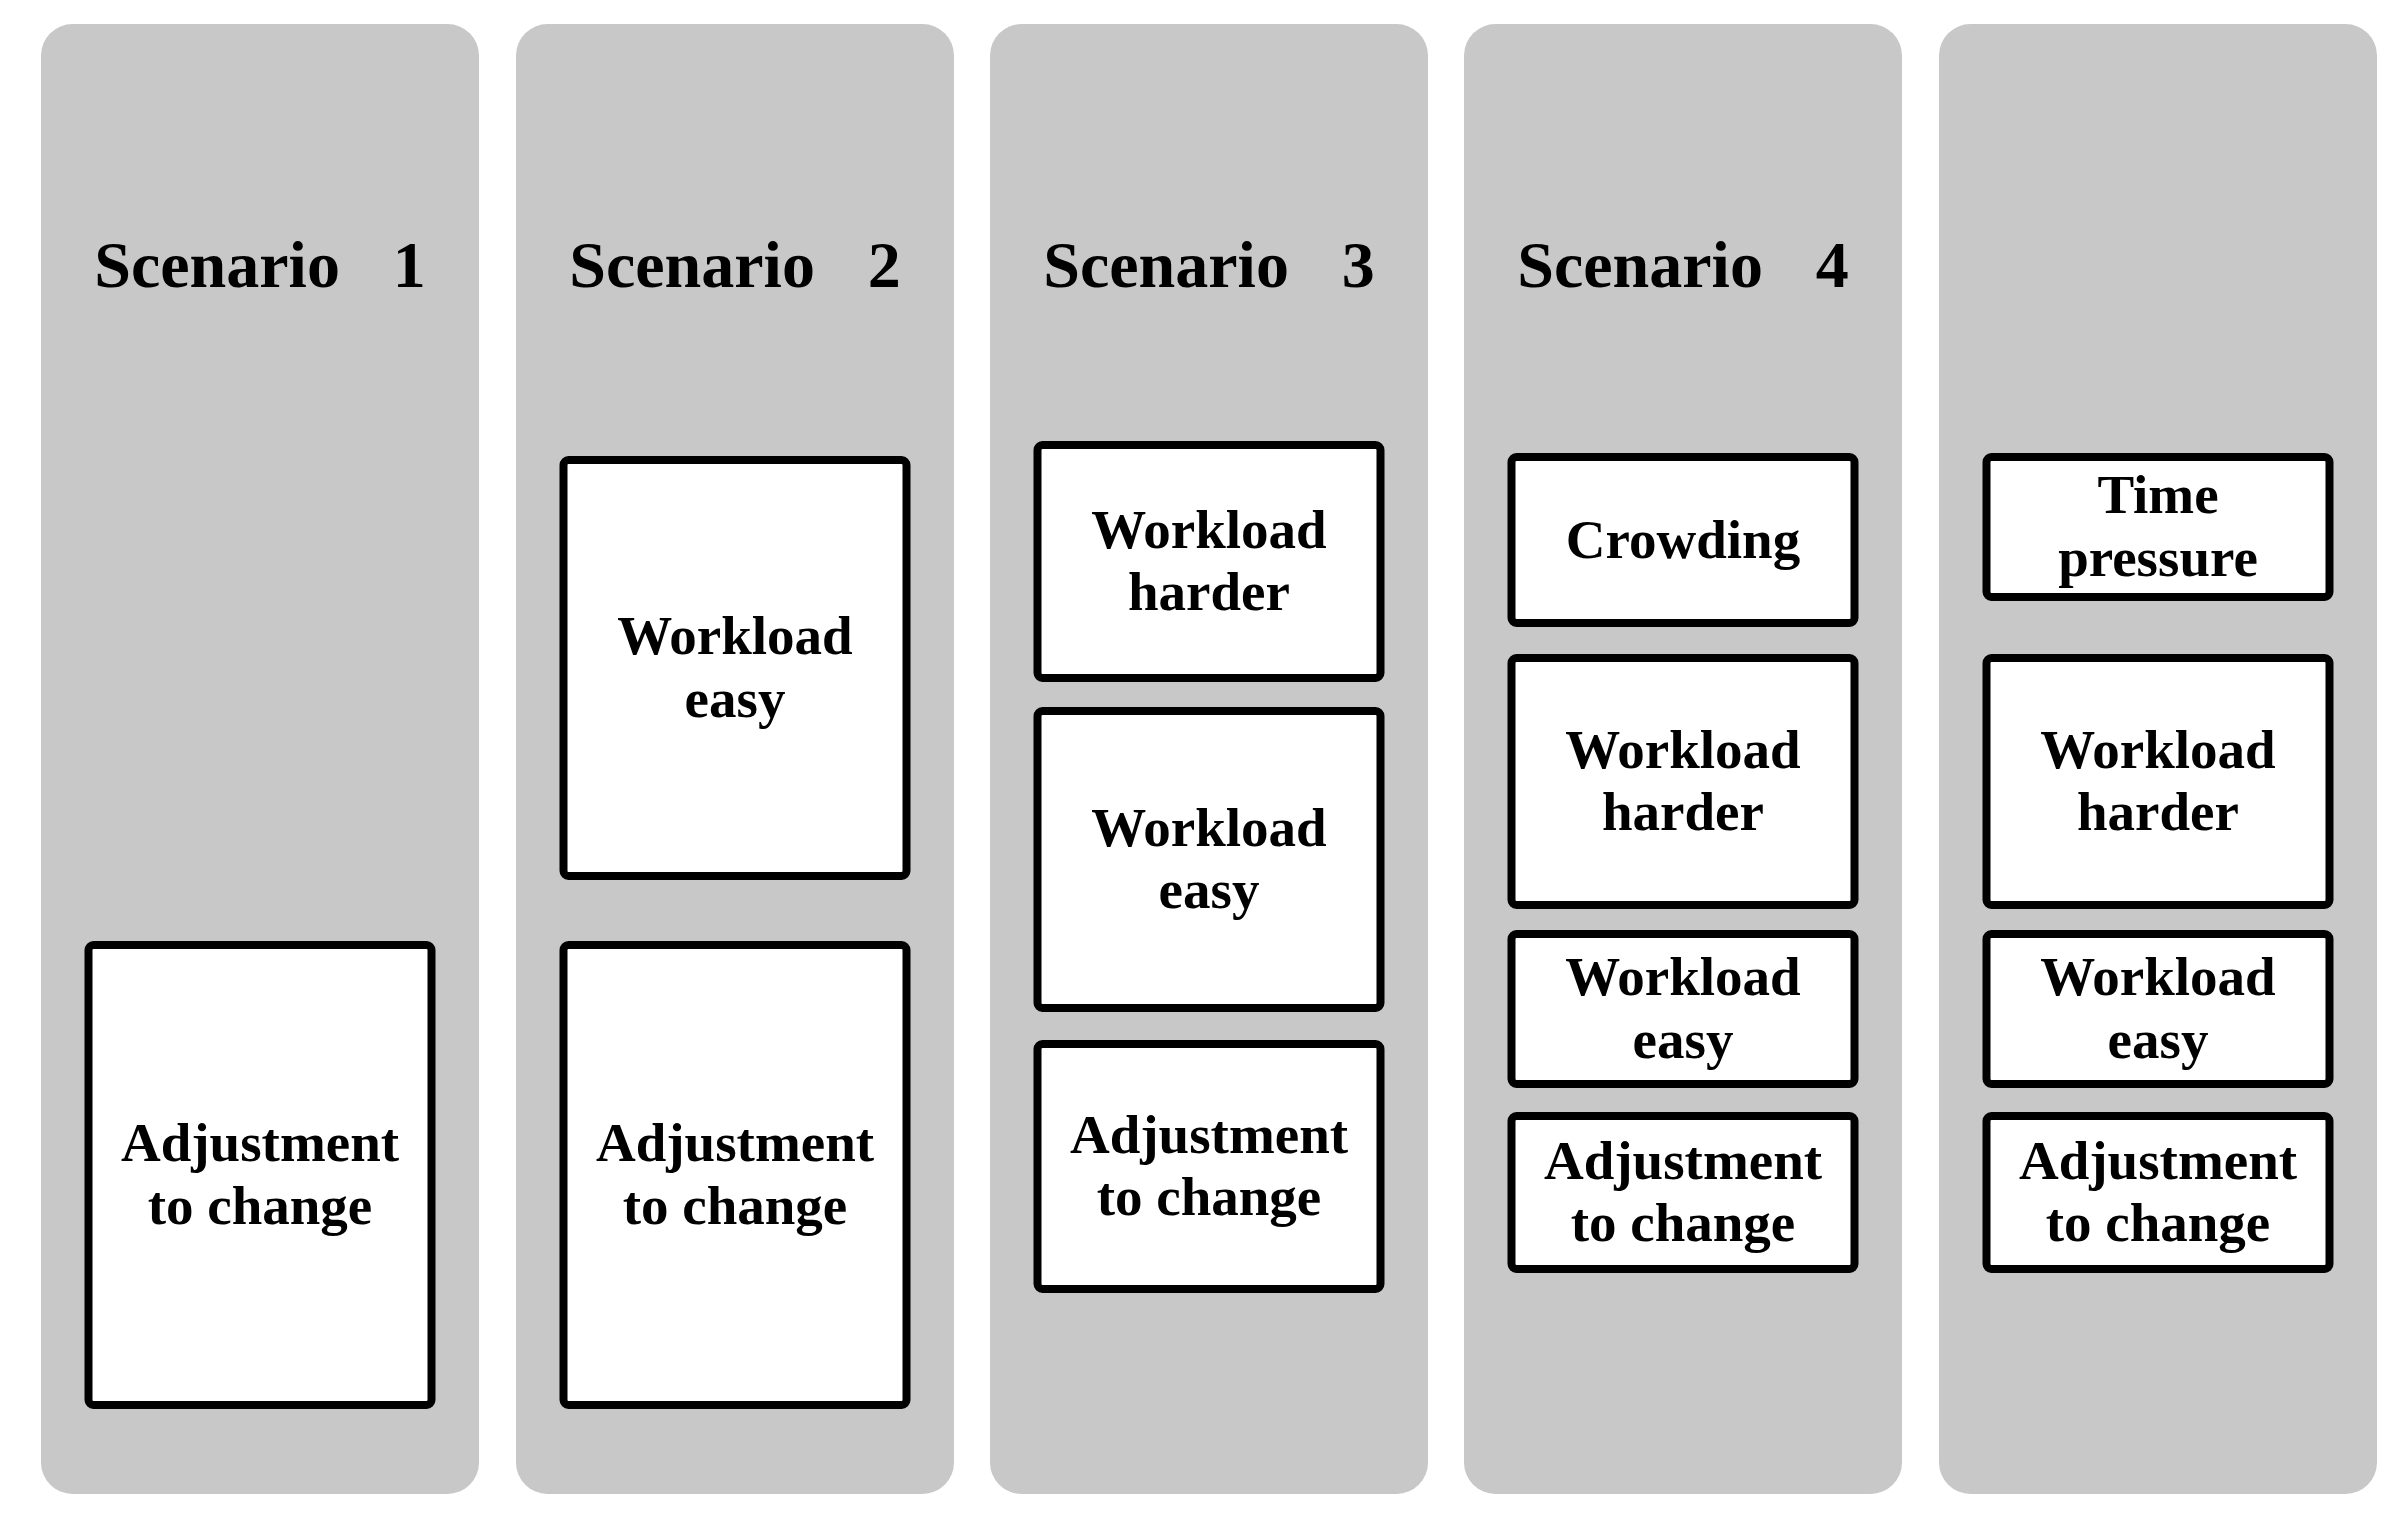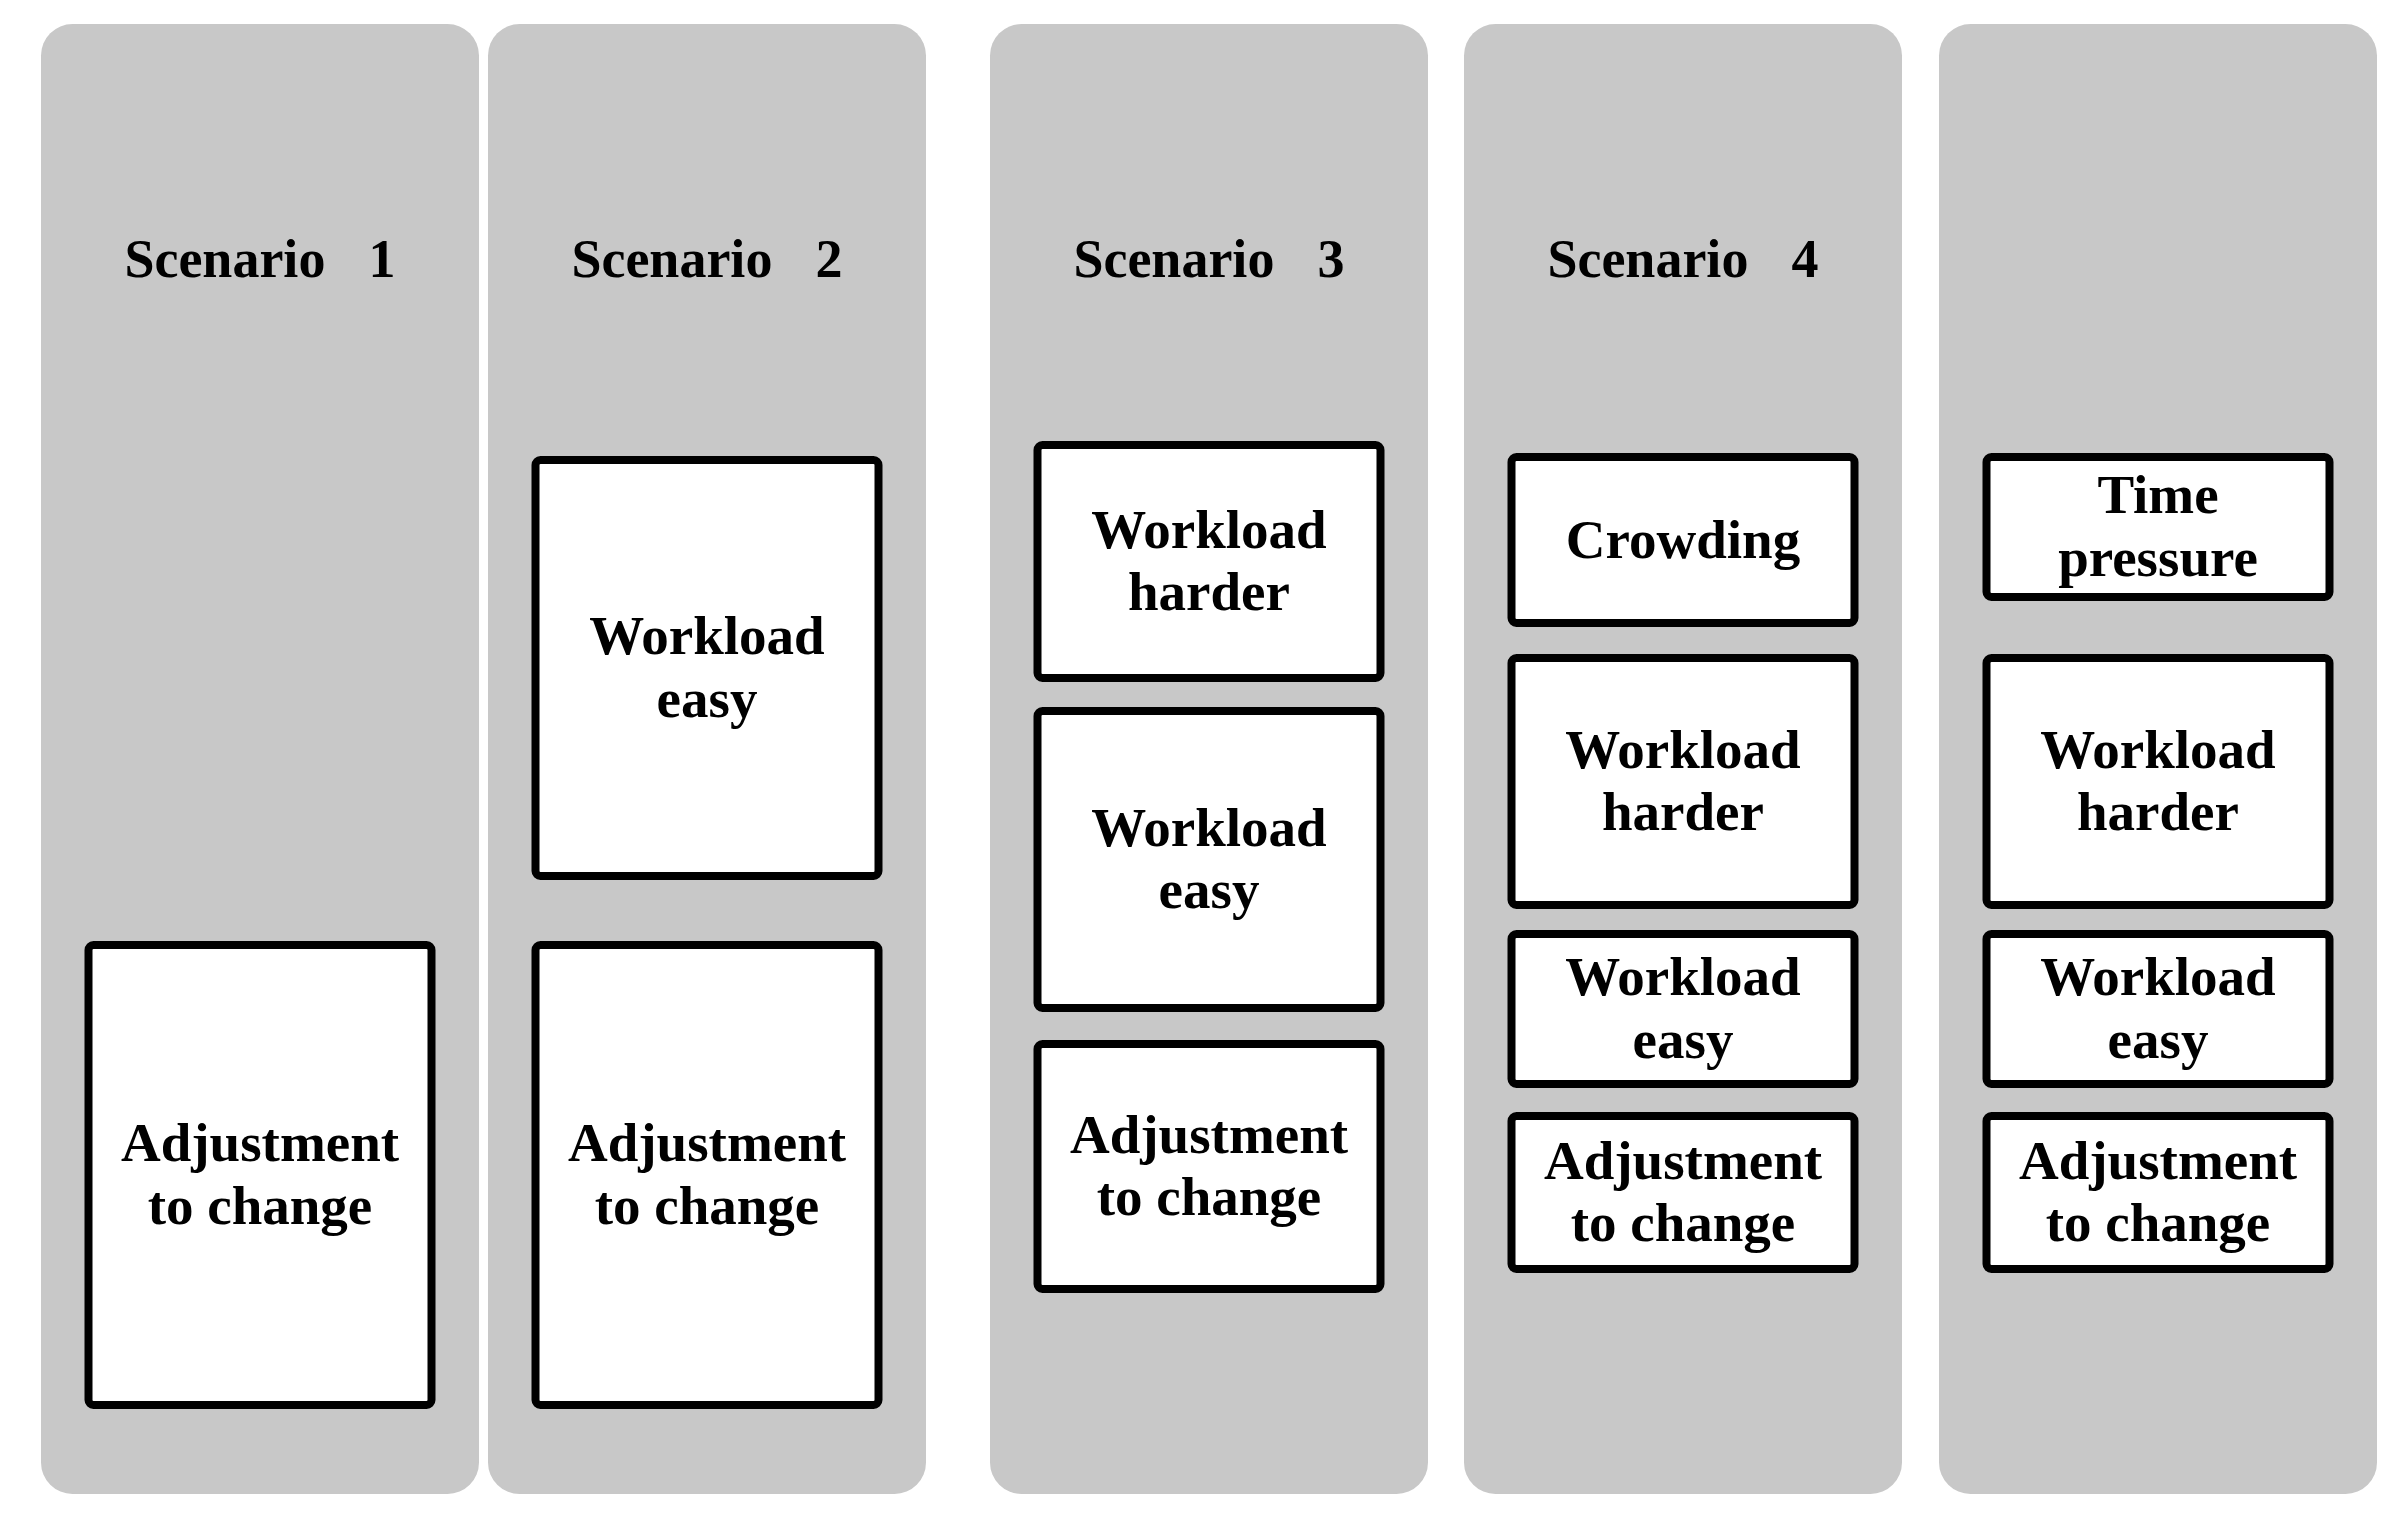--- a/index.html
+++ b/index.html
@@ -19,21 +19,21 @@
     background: #c8c8c8;
     border-radius: 31.5px;
   }
   .panel-title {
     position: absolute;
     top: 208px;
     left: 0;
     right: 0;
     text-align: center;
     font-weight: bold;
-    font-size: 54px;
+    font-size: 66px;
     line-height: 1.0;
     word-spacing: 0.55em;
     color: #000000;
     white-space: nowrap;
   }
   .cards { position: absolute; inset: 0; }
   .card {
     position: absolute;
     left: 50%;
     transform: translateX(-50%);
@@ -58,21 +58,21 @@
 
 <div class="stage">
 
   <div class="panel" style="left: 41px;">
     <div class="panel-title">Scenario 1</div>
     <div class="cards">
         <div class="card" style="top: 917px; height: 468px;">Adjustment to change</div>
       </div>
   </div>
 
-  <div class="panel" style="left: 488px;">
+  <div class="panel" style="left: 516px;">
     <div class="panel-title">Scenario 2</div>
     <div class="cards">
         <div class="card" style="top: 432px; height: 424px;">Workload easy</div>
         <div class="card" style="top: 917px; height: 468px;">Adjustment to change</div>
       </div>
   </div>
 
   <div class="panel" style="left: 990px;">
     <div class="panel-title">Scenario 3</div>
     <div class="cards">

